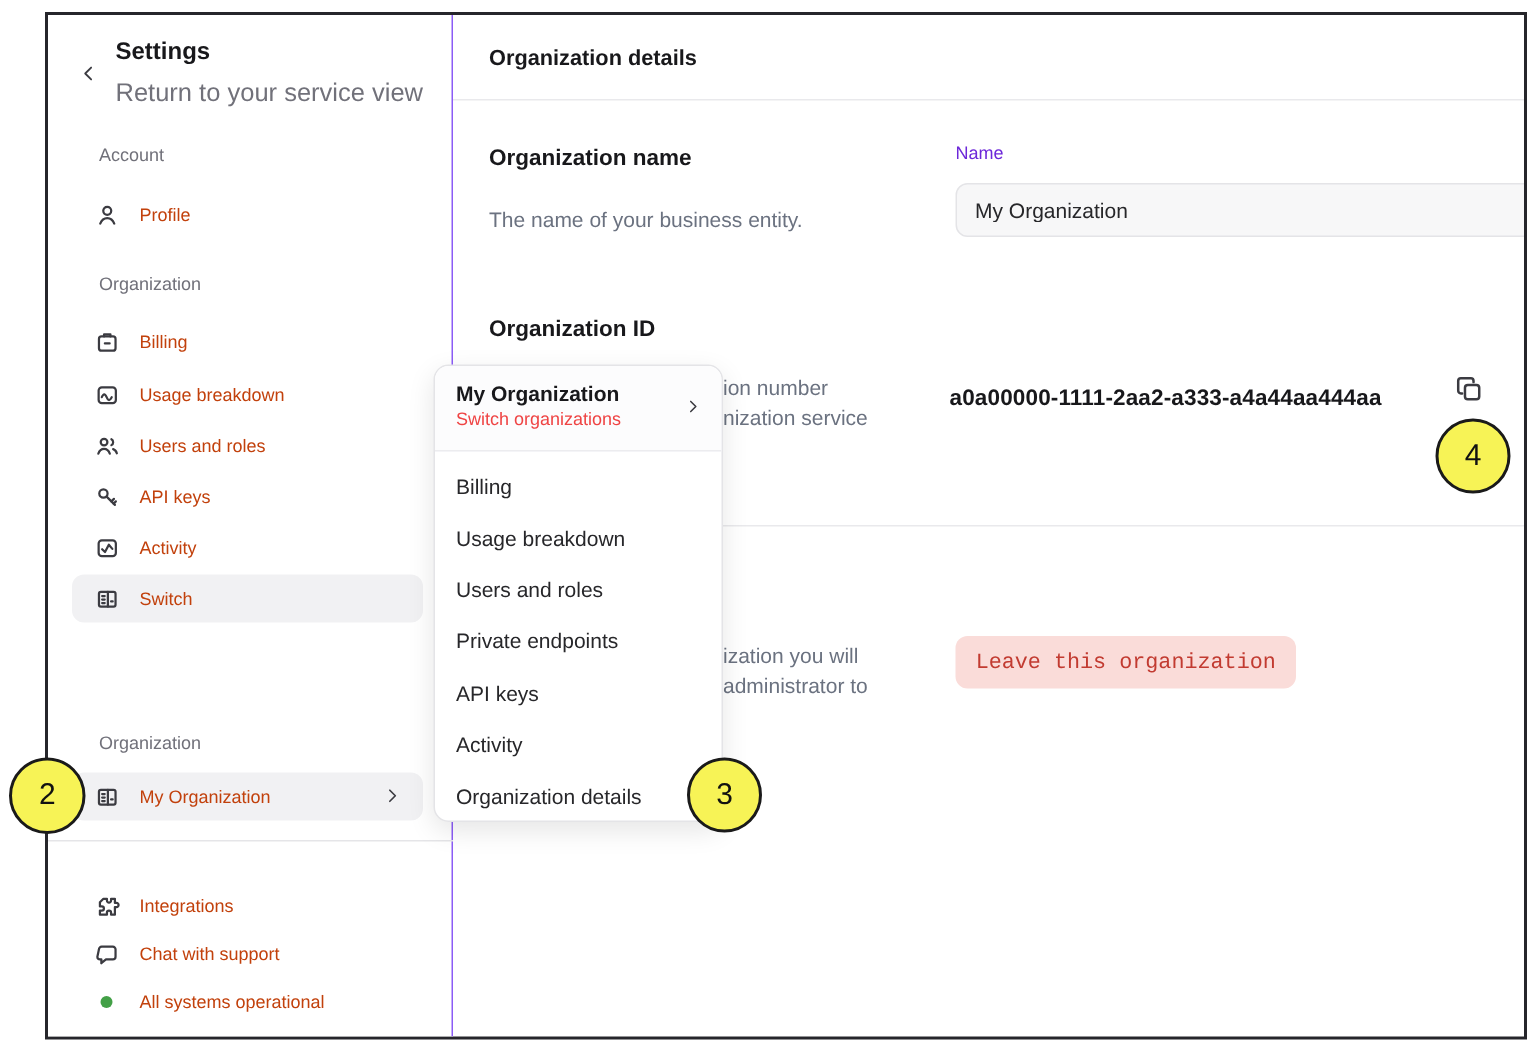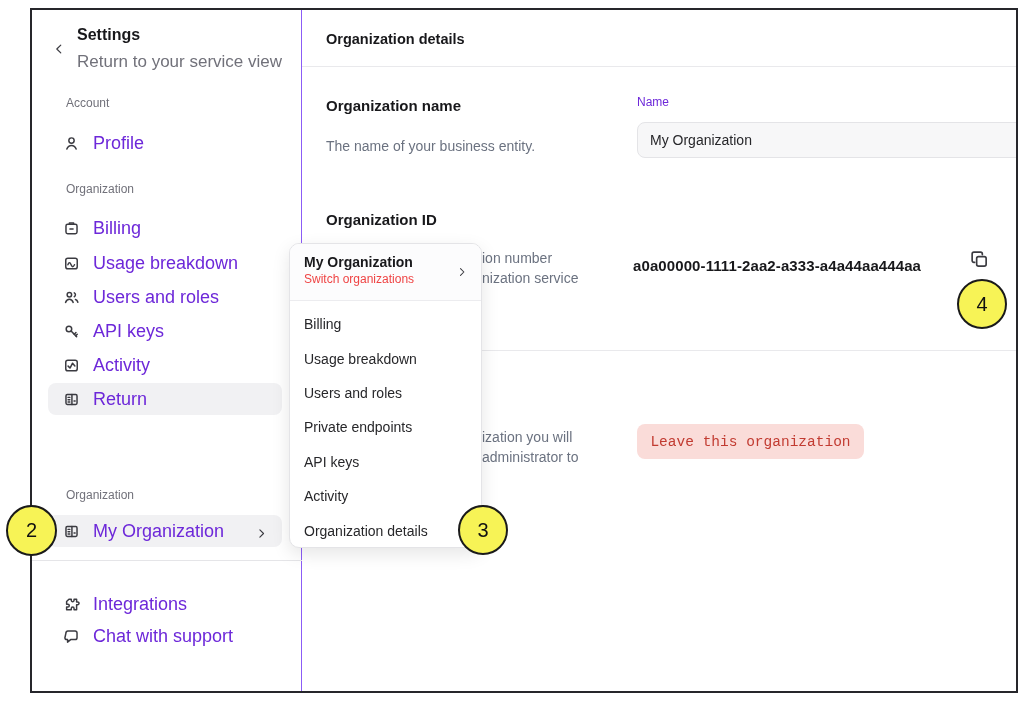--- a/index.html
+++ b/index.html
@@ -18,21 +18,21 @@
     position:absolute; left:0; top:0; width:270px; height:100%;
     border-right:1px solid #8b5cf6; background:#ffffff;
   }
   .back-chevron { position:absolute; left:20px; top:32px; }
   .side-title { position:absolute; left:45px; top:16px; font-size:16px; font-weight:700; color:#18181b; }
   .side-subtitle { position:absolute; left:45px; top:42px; font-size:17px; color:#71717a; }
   .sec-label { position:absolute; left:34px; font-size:12px; color:#71717a; }
   .nav-row {
     position:absolute; left:16px; width:234px; height:32px;
     display:flex; align-items:center; gap:13px; padding-left:15px;
-    font-size:18px; color:#6d28d9; border-radius:8px; cursor:pointer;
+    font-size:12px; color:#c2410c; border-radius:8px; cursor:pointer;
   }
   .nav-row.active { background:#f1f1f3; }
   .nav-row .lbl { white-space:nowrap; }
   .row-chevron { position:absolute; right:14px; top:9px; }
   .icon16 { width:17px; height:17px; flex:0 0 17px; display:inline-flex; }
   .icon16 svg { width:17px; height:17px; }
   .side-divider { position:absolute; left:0; top:550px; width:270px; height:1px; background:#e5e5e8; }
   .status-dot { width:8px; height:8px; border-radius:50%; margin:4px auto 0 4px; }
   
   .main-title { position:absolute; left:294px; top:21px; font-size:14.5px; font-weight:700; color:#18181b; }
@@ -161,21 +161,21 @@
 
       <div class="nav-row active" style="top:373px">
         <span class="icon16">
           <svg class="stroke" viewBox="0 0 16 16">
               <rect x="2.8" y="3.4" width="10.4" height="9.2" rx="1.2"></rect>
               <path d="M8.4 3.4 V12.6"></path>
               <path d="M4.8 6 h1.6 M4.8 8.2 h1.6 M4.8 10.4 h1.6"></path>
               <path d="M10.4 9.4 h1"></path>
             </svg>
         </span>
-        <span class="lbl">Return</span>
+        <span class="lbl">Switch</span>
       </div>
 
       <div class="sec-label" style="top:478px">Organization</div>
 
       <div class="nav-row active" style="top:505px">
         <span class="icon16">
           <svg class="stroke" viewBox="0 0 16 16">
               <rect x="2.8" y="3.4" width="10.4" height="9.2" rx="1.2"></rect>
               <path d="M8.4 3.4 V12.6"></path>
               <path d="M4.8 6 h1.6 M4.8 8.2 h1.6 M4.8 10.4 h1.6"></path>
@@ -203,20 +203,26 @@
 
       <div class="nav-row" style="top:610px">
         <span class="icon16">
           <svg class="stroke" viewBox="0 0 16 16">
               <path d="M2.8 4.6a1.7 1.7 0 0 1 1.7-1.7h7a1.7 1.7 0 0 1 1.7 1.7v4.6a1.7 1.7 0 0 1-1.7 1.7H7.2l-2.9 2.4v-2.4h-.8a1.7 1.7 0 0 1-1.7-1.7z"></path>
             </svg>
         </span>
         <span class="lbl">Chat with support</span>
       </div>
 
+      <div class="nav-row" style="top:642px">
+        <span class="icon16">
+          <span class="status-dot" style="background:#43a047"></span>
+        </span>
+        <span class="lbl">All systems operational</span>
+      </div>
     </div>
 
     <div class="main-title">Organization details</div>
     <div class="hdr-divider"></div>
 
     <div class="sec-heading" style="left:294px; top:87px">Organization name</div>
     <div class="body-gray" style="left:294px; top:128px">The name of your business entity.</div>
     <div class="field-label">Name</div>
     <input class="name-input" type="text" value="My Organization" style="">
 

